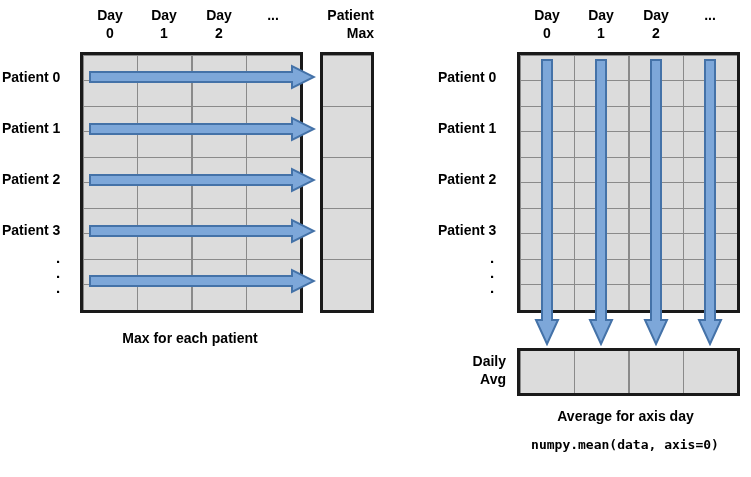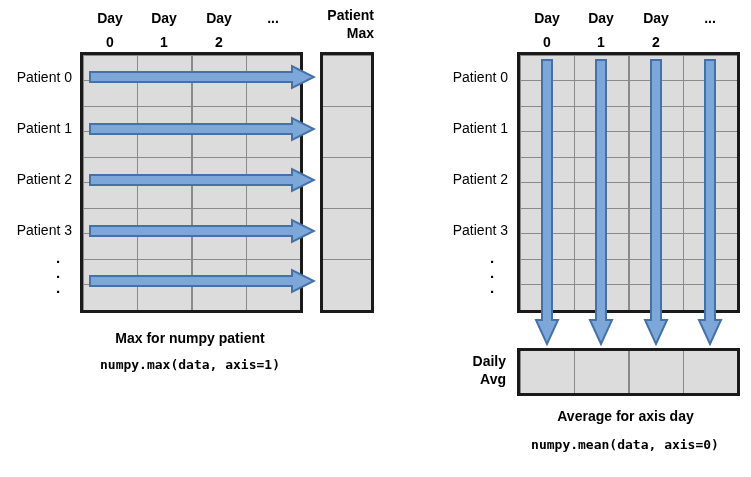--- a/index.html
+++ b/index.html
@@ -26,25 +26,25 @@
   .max-col{
     left:320px;top:52px;width:48px;height:255px;
     background-image:repeating-linear-gradient(to bottom, var(--line) 0 1px, transparent 1px 51px);
   }
   .avg-row{
     left:517px;top:348px;width:217px;height:42px;
     background-image:repeating-linear-gradient(to right, var(--line) 0 1px, transparent 1px 54.25px);
   }
   .day-header{
     position:absolute;top:6px;width:54px;text-align:center;
-    font-weight:bold;font-size:14px;line-height:24px;white-space:pre-line;
+    font-weight:bold;font-size:14px;line-height:18px;white-space:pre-line;
   }
   .row-label{
-    position:absolute;width:70px;text-align:right;
-    font-weight:normal;font-size:14px;line-height:17px;
+    position:absolute;width:70px;
+    font-weight:bold;font-size:14px;line-height:17px;
   }
   .dots{
     position:absolute;width:12px;text-align:center;font-weight:bold;
     font-size:15px;line-height:15px;white-space:pre-line;
   }
   .result-header{
     position:absolute;text-align:right;font-weight:bold;font-size:14px;
     line-height:18px;white-space:pre-line;
   }
   .caption{position:absolute;text-align:center;font-weight:bold;font-size:14px;}
@@ -91,22 +91,21 @@
   <svg class="arrow" style="left:88px;top:167px" width="228" height="26" viewBox="0 0 228 26">
       <polygon points="2,8 204,8 204,2 226,13 204,24 204,18 2,18"></polygon>
     </svg>
   <svg class="arrow" style="left:88px;top:218px" width="228" height="26" viewBox="0 0 228 26">
       <polygon points="2,8 204,8 204,2 226,13 204,24 204,18 2,18"></polygon>
     </svg>
   <svg class="arrow" style="left:88px;top:268px" width="228" height="26" viewBox="0 0 228 26">
       <polygon points="2,8 204,8 204,2 226,13 204,24 204,18 2,18"></polygon>
     </svg>
 
-  <div class="caption" style="left:80px;top:330px;width:220px">Max for numpy patient</div>
-  <div class="code" style="left:55px;top:357px;width:270px">numpy.max(data, axis=1)</div>
+  <div class="caption" style="left:80px;top:330px;width:220px">Max for each patient</div>
 
   <div class="day-header" style="left:520px">Day
 0</div>
   <div class="day-header" style="left:574px">Day
 1</div>
   <div class="day-header" style="left:629px">Day
 2</div>
   <div class="day-header" style="left:683px">...</div>
 
   <div class="row-label" style="left:438px;top:69px">Patient 0</div>

